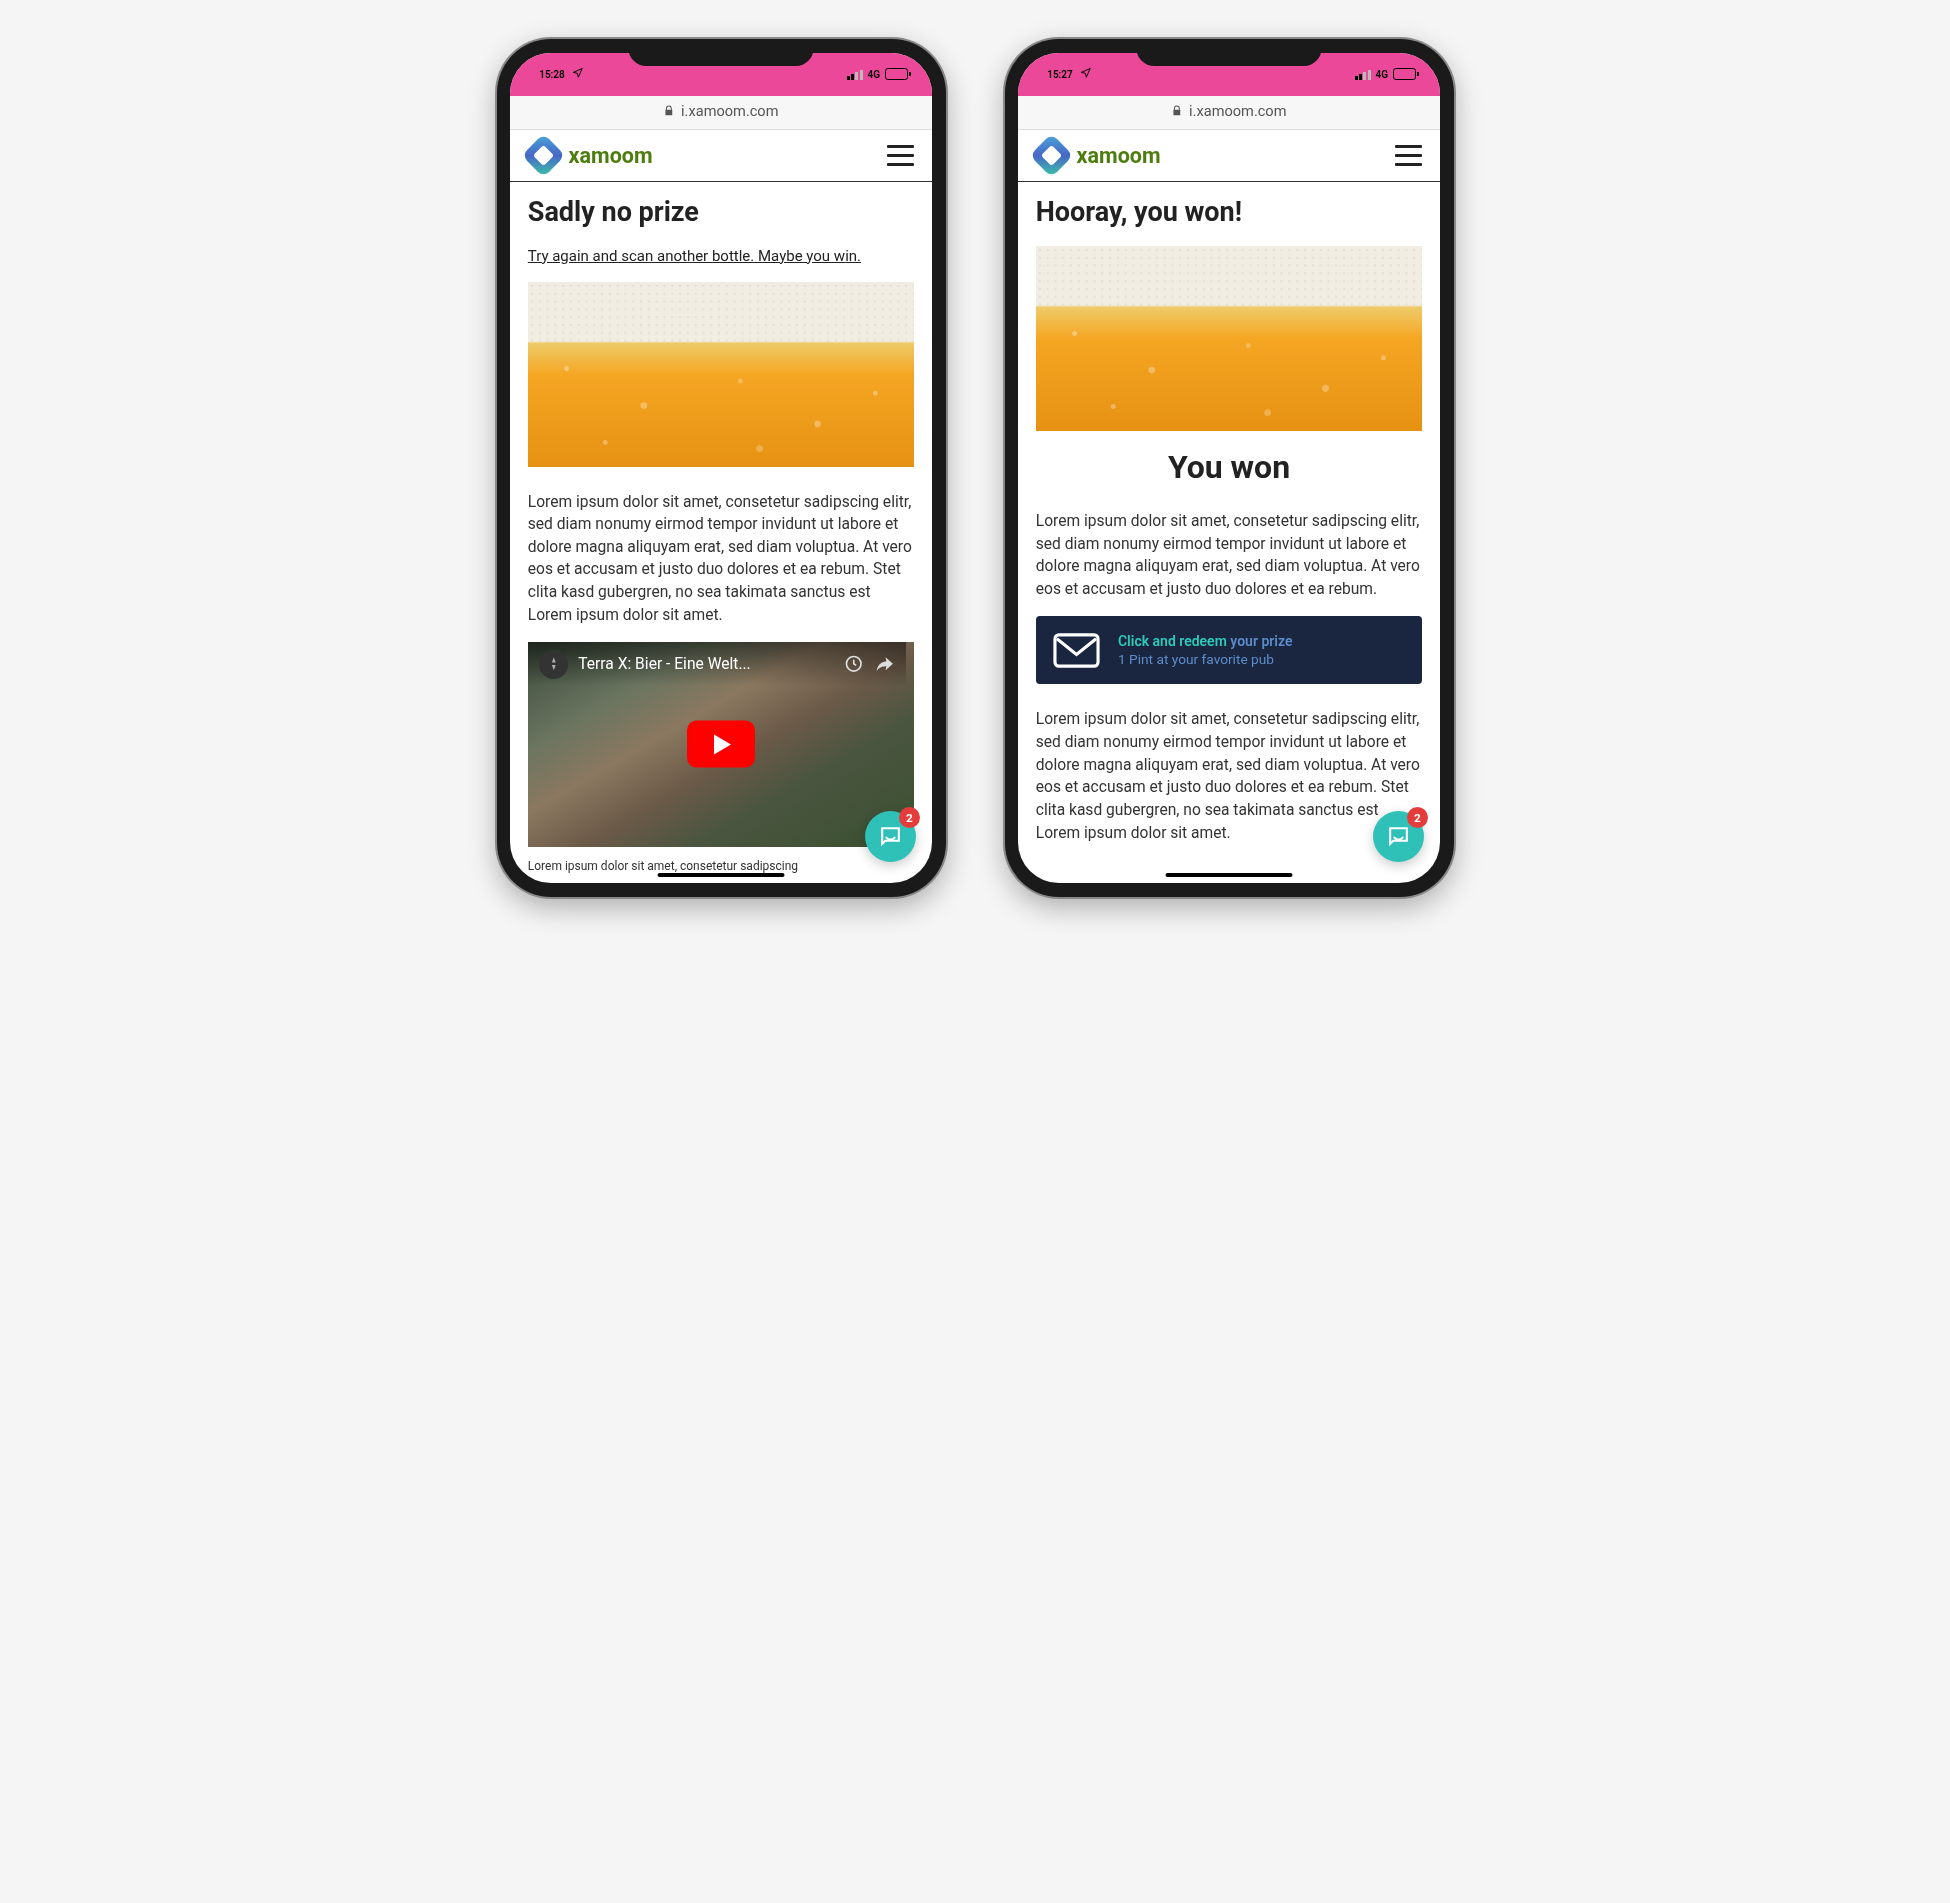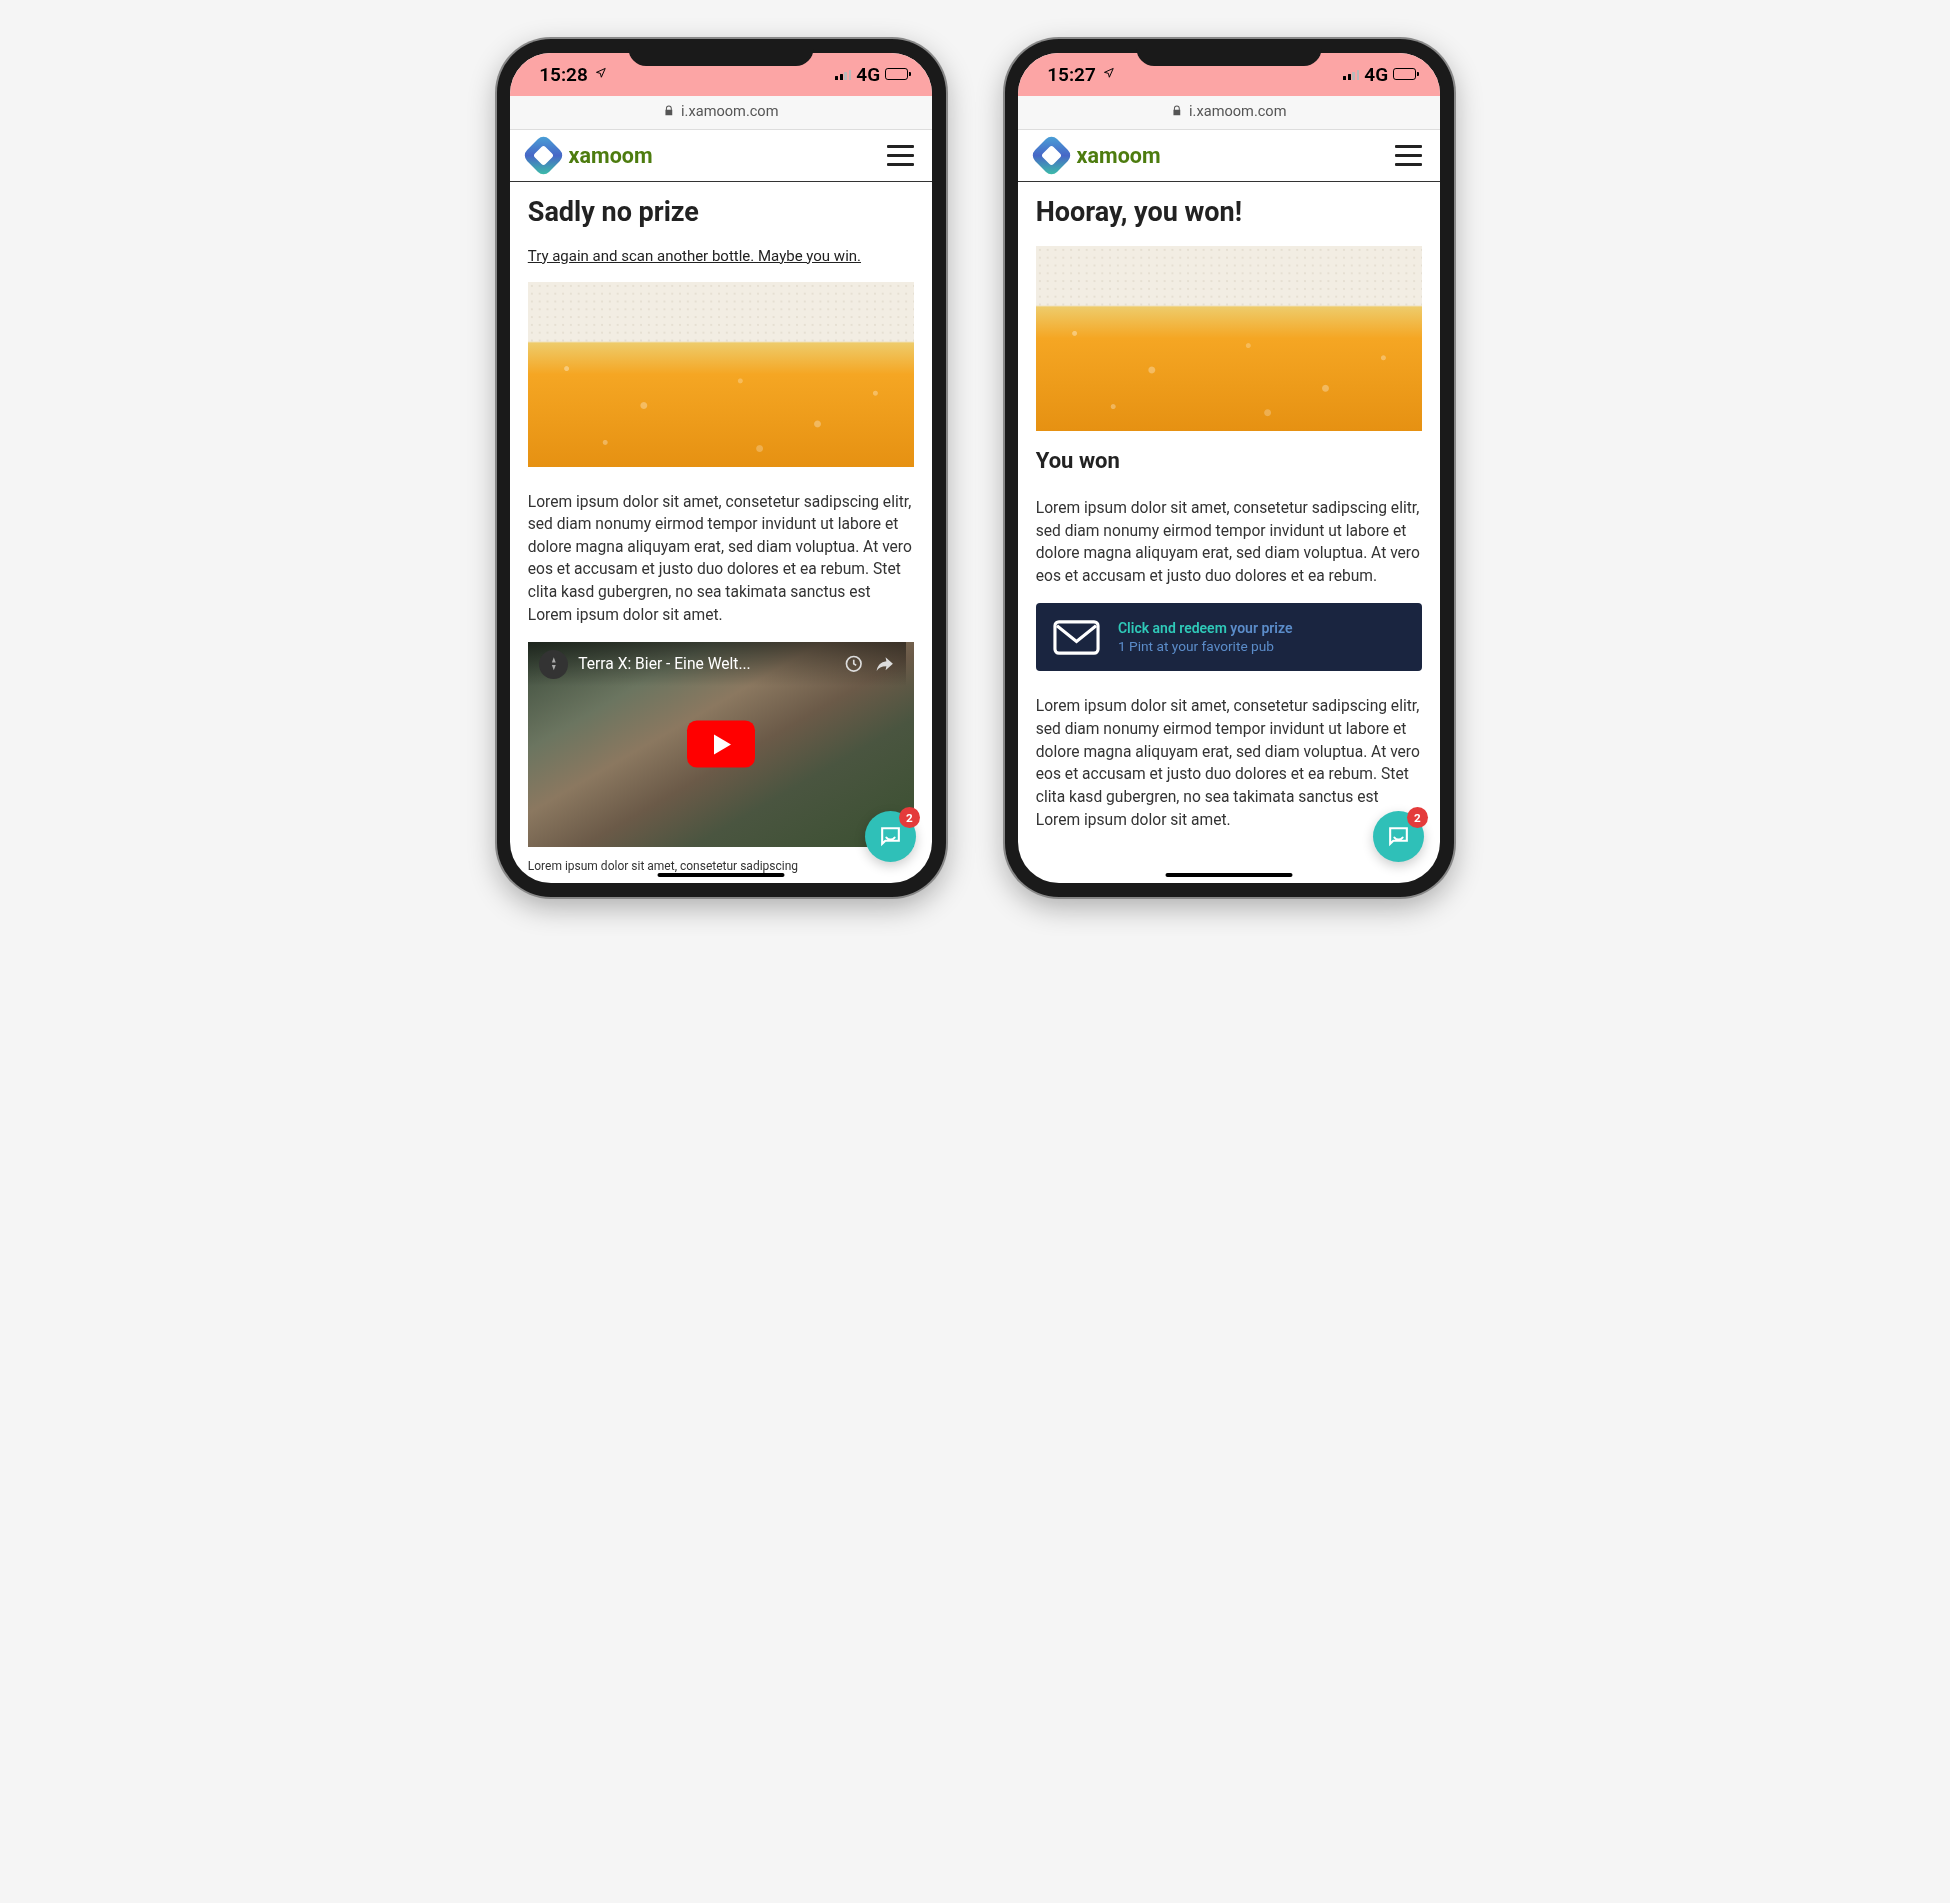--- a/index.html
+++ b/index.html
@@ -40,23 +40,23 @@
     background: #1a1a1a;
     border-radius: 0 0 17.6px 17.6px;
     z-index: 100;
   }
   .status-bar {
     height: 43px;
     display: flex;
     justify-content: space-between;
     align-items: center;
     padding: 0 23.4px 0 29px;
-    font-size: 19px;
+    font-size: 10px;
     font-weight: 600;
-    background: #fca5a5;
+    background: #ec4899;
   }
   .status-left { display: flex; align-items: center; gap: 4.9px; }
   .status-right { display: flex; align-items: center; gap: 4.9px; }
   .signal-bars { display: inline-flex; align-items: flex-end; gap: 1.5px; height: 10.7px; }
   .signal-bars span { width: 2.9px; background: #000; border-radius: 0.5px; }
   .signal-bars span:nth-child(1){height:3.9px}
   .signal-bars span:nth-child(2){height:5.9px}
   .signal-bars span:nth-child(3){height:7.8px; background:#bbb}
   .signal-bars span:nth-child(4){height:9.8px; background:#bbb}
   .battery {
@@ -130,21 +130,21 @@
     background-image:
       radial-gradient(circle at 10% 20%, rgba(255,255,255,0.35) 2px, transparent 2.9px),
       radial-gradient(circle at 30% 50%, rgba(255,255,255,0.3) 2.9px, transparent 3.9px),
       radial-gradient(circle at 55% 30%, rgba(255,255,255,0.25) 2px, transparent 2.9px),
       radial-gradient(circle at 75% 65%, rgba(255,255,255,0.3) 2.9px, transparent 3.9px),
       radial-gradient(circle at 90% 40%, rgba(255,255,255,0.3) 2px, transparent 2.9px),
       radial-gradient(circle at 20% 80%, rgba(255,255,255,0.3) 2px, transparent 2.9px),
       radial-gradient(circle at 60% 85%, rgba(255,255,255,0.25) 2.9px, transparent 3.9px);
   }
   .body-text { font-size: 15.6px; color:#333; line-height:1.45; margin-bottom: 15.6px; margin-top: 24px;}
-  .section-title { font-size: 22px; font-weight:700; color:#222; margin: 5.9px 0 13.7px 0;}
+  .section-title { font-size: 32px; font-weight:700; color:#222; margin: 5.9px 0 13.7px 0; text-align: center;}
   .video {
     width:100%; height:205px; position:relative; overflow:hidden;
     background: linear-gradient(150deg, #3a4a3a 0%, #6b7560 25%, #8b7860 40%, #6b5a48 55%, #4a5540 70%, #3a5030 100%);
   }
   .video-top {
     position:absolute; top:0; left:0; right:8px;
     display:flex; align-items:center; gap:9.8px;
     padding:7.8px 11.7px;
     background: linear-gradient(rgba(0,0,0,0.5), transparent);
     color:#fff;

